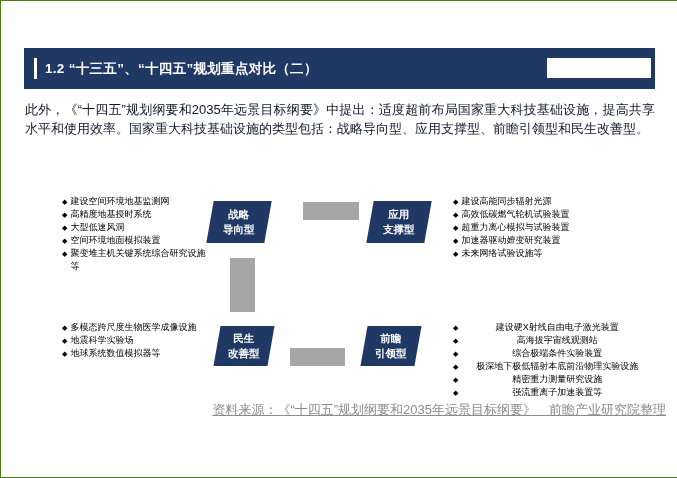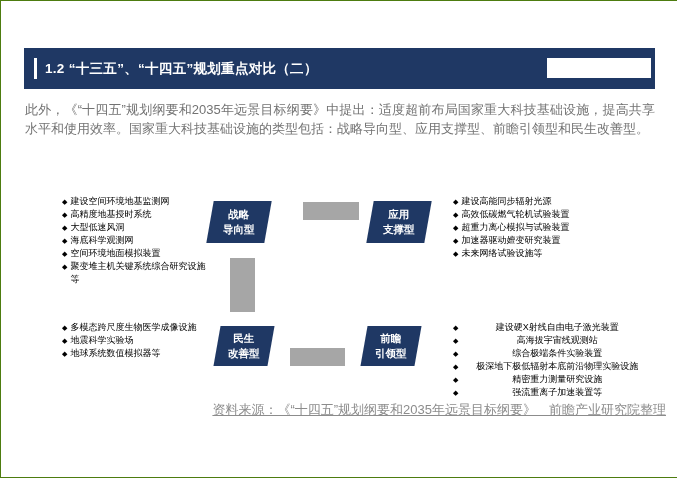--- a/index.html
+++ b/index.html
@@ -4,21 +4,21 @@
 <style>
   html,body{margin:0;padding:0;}
   body{width:677px;height:478px;background:#ffffff;font-family:"Liberation Sans","DejaVu Sans",sans-serif;}
   .slide{position:relative;width:675px;height:476px;background:#ffffff;border:1px solid #4d7c0f;overflow:hidden;padding-left:20px;}
 
   .header{position:absolute;left:23px;top:47px;width:631px;height:41px;background:#1F3864;display:flex;align-items:center;}
   .accent{width:3px;height:21px;background:#ffffff;margin-left:10px;flex:0 0 auto;}
   .header-title{color:#ffffff;font-size:13.5px;font-weight:bold;margin-left:8px;letter-spacing:.3px;white-space:nowrap;}
   .logo-box{position:absolute;right:4px;top:10px;width:104px;height:20px;background:#ffffff;}
 
-  .intro{position:absolute;left:24px;top:99px;width:630px;font-size:13px;line-height:19px;color:#737373;text-align:justify;margin:0;}
+  .intro{position:absolute;left:24px;top:99px;width:630px;font-size:13px;line-height:19px;color:#0f172a;text-align:justify;margin:0;}
 
   .node{position:absolute;background:#1F3864;transform:skewX(-10deg);display:flex;align-items:center;justify-content:center;}
   .node .label{transform:skewX(10deg);color:#ffffff;font-size:10.5px;font-weight:bold;line-height:1.4;text-align:center;white-space:pre-line;}
 
   .connector{position:absolute;background:#A6A6A6;}
 
   ul.list{position:absolute;list-style:none;margin:0;padding:0;}
   ul.list li{display:flex;align-items:flex-start;font-size:9px;line-height:13px;color:#000000;}
   .bullet{flex:0 0 auto;font-size:7px;line-height:13px;margin-right:3px;}
   .item-text{flex:1 1 auto;}
@@ -64,24 +64,20 @@
         <span class="bullet">◆</span>
         <span class="item-text">建设空间环境地基监测网</span>
       </li>
     <li>
         <span class="bullet">◆</span>
         <span class="item-text">高精度地基授时系统</span>
       </li>
     <li>
         <span class="bullet">◆</span>
         <span class="item-text">大型低速风洞</span>
-      </li>
-    <li>
-        <span class="bullet">◆</span>
-        <span class="item-text">海底科学观测网</span>
       </li>
     <li>
         <span class="bullet">◆</span>
         <span class="item-text">空间环境地面模拟装置</span>
       </li>
     <li>
         <span class="bullet">◆</span>
         <span class="item-text">聚变堆主机关键系统综合研究设施等</span>
       </li>
   </ul>

